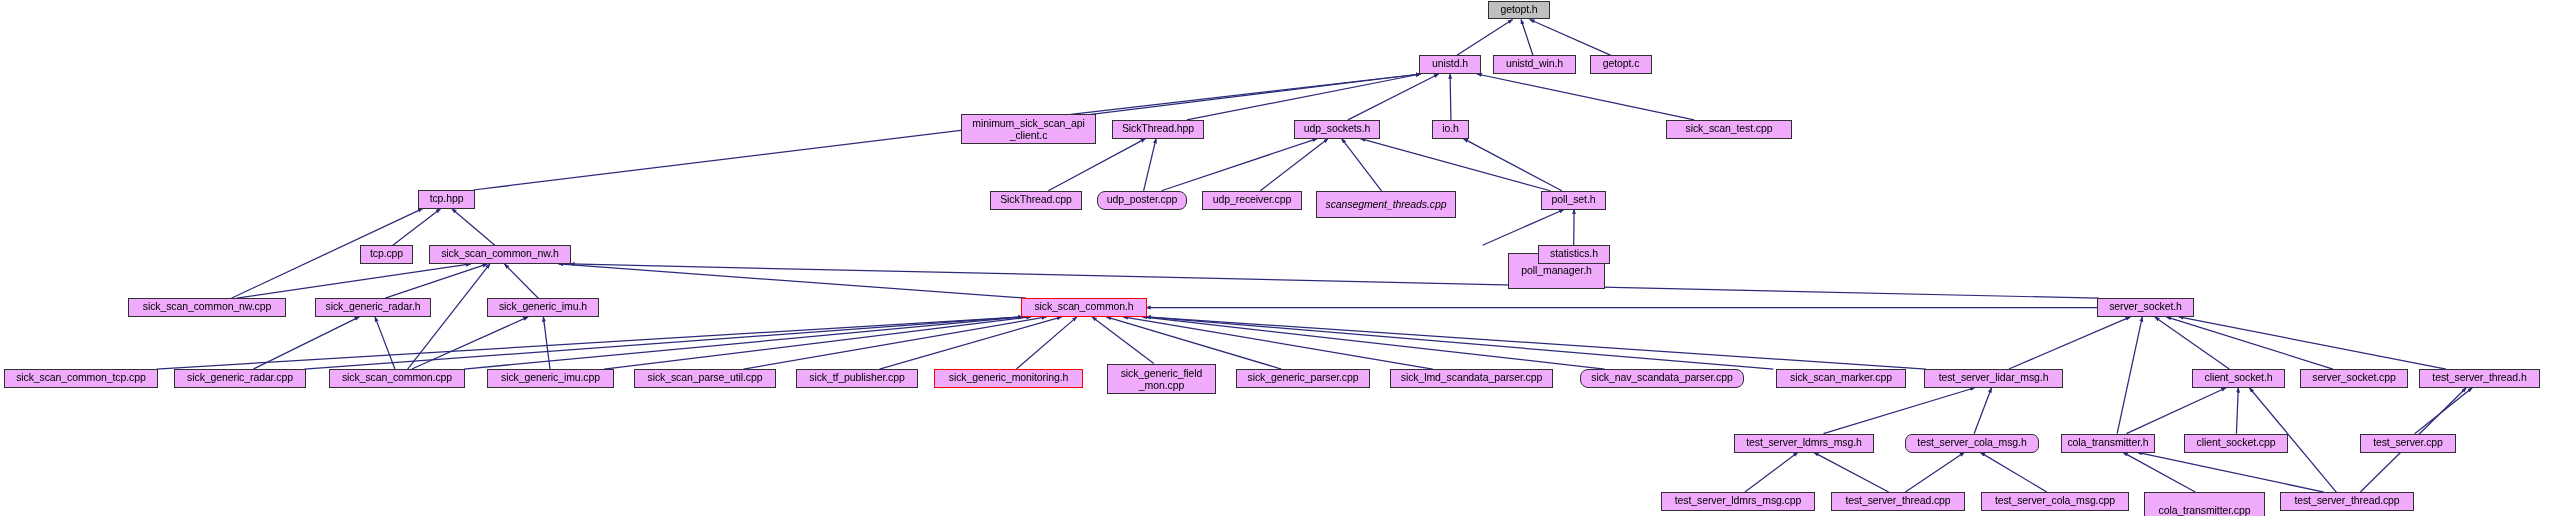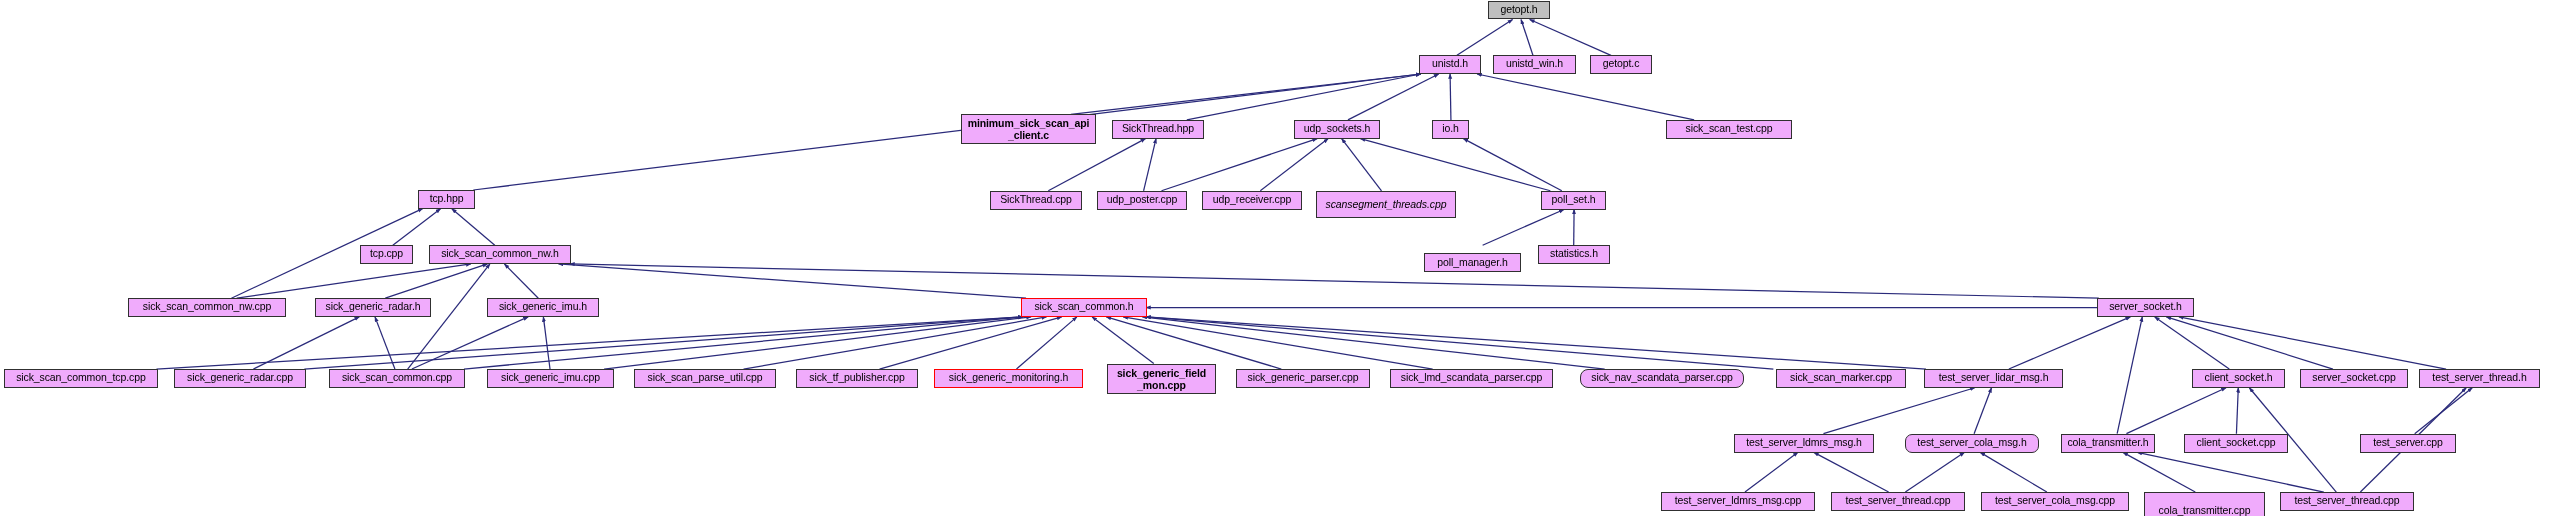--- a/index.html
+++ b/index.html
@@ -51,21 +51,20 @@
   .node.root {
     background: #bfbfbf;
     border-color: #303030;
   }
   .node.highlight {
     border: 1.2px solid #ff0000;
     color: #000000;
   }
   .node.multiline {
     line-height: 12.5px;
-    font-weight: bold;
   }
 </style>
 </head>
 <body>
 
 <div id="graph-root">
   <svg id="edge-layer" width="2576" height="517" viewBox="0 0 3309 664">
       <defs>
         <marker id="arrow" markerWidth="7" markerHeight="7" refX="6.2" refY="2.6" orient="auto" markerUnits="userSpaceOnUse">
           <path d="M0,0 L7,2.6 L0,5.2 z" fill="#2a2a7a"></path>
@@ -141,27 +140,27 @@
       <div class="node" style="left: 1493px; top: 55px; width: 83px; height: 18.7px;">unistd_win.h</div>
       <div class="node" style="left: 1590px; top: 55px; width: 62px; height: 18.7px;">getopt.c</div>
       <div class="node multiline" style="left: 961px; top: 114px; width: 135px; height: 30px;">minimum_sick_scan_api
 _client.c</div>
       <div class="node" style="left: 1112px; top: 120px; width: 92px; height: 18.7px;">SickThread.hpp</div>
       <div class="node" style="left: 1294px; top: 120px; width: 86px; height: 18.7px;">udp_sockets.h</div>
       <div class="node" style="left: 1432px; top: 120px; width: 37px; height: 18.7px;">io.h</div>
       <div class="node" style="left: 1666px; top: 120px; width: 126px; height: 18.7px;">sick_scan_test.cpp</div>
       <div class="node" style="left: 418px; top: 190px; width: 57px; height: 18.7px;">tcp.hpp</div>
       <div class="node" style="left: 990px; top: 191px; width: 92px; height: 18.7px;">SickThread.cpp</div>
-      <div class="node" style="left: 1097px; top: 191px; width: 90px; height: 18.7px;">udp_poster.cpp</div>
+      <div class="node" style="left: 1097px; top: 191px; width: 90px; height: 18.7px; border-radius: 8px;">udp_poster.cpp</div>
       <div class="node" style="left: 1202px; top: 191px; width: 100px; height: 18.7px;">udp_receiver.cpp</div>
       <div class="node" style="left: 1316px; top: 191px; width: 140px; height: 27px; font-style: italic;">scansegment_threads.cpp</div>
       <div class="node" style="left: 1541px; top: 191px; width: 65px; height: 18.7px;">poll_set.h</div>
       <div class="node" style="left: 360px; top: 245px; width: 53px; height: 18.7px;">tcp.cpp</div>
       <div class="node" style="left: 429px; top: 245px; width: 142px; height: 18.7px;">sick_scan_common_nw.h</div>
-      <div class="node" style="left: 1424px; top: 245px; width: 97px; height: 19px; margin-top: 8px;">poll_manager.h</div>
+      <div class="node" style="left: 1508px; top: 245px; width: 97px; height: 36px; margin-top: 8px;">poll_manager.h</div>
       <div class="node" style="left: 1538px; top: 245px; width: 72px; height: 18.7px;">statistics.h</div>
       <div class="node" style="left: 128px; top: 298px; width: 158px; height: 18.7px;">sick_scan_common_nw.cpp</div>
       <div class="node" style="left: 315px; top: 298px; width: 116px; height: 18.7px;">sick_generic_radar.h</div>
       <div class="node" style="left: 487px; top: 298px; width: 112px; height: 18.7px;">sick_generic_imu.h</div>
       <div class="node highlight" style="left: 1021px; top: 298px; width: 126px; height: 18.7px;">sick_scan_common.h</div>
       <div class="node" style="left: 2097px; top: 298px; width: 97px; height: 18.7px;">server_socket.h</div>
       <div class="node" style="left: 3.9px; top: 369px; width: 154px; height: 18.7px;">sick_scan_common_tcp.cpp</div>
       <div class="node" style="left: 174px; top: 369px; width: 132px; height: 18.7px;">sick_generic_radar.cpp</div>
       <div class="node" style="left: 329px; top: 369px; width: 136px; height: 18.7px;">sick_scan_common.cpp</div>
       <div class="node" style="left: 487px; top: 369px; width: 127px; height: 18.7px;">sick_generic_imu.cpp</div>

